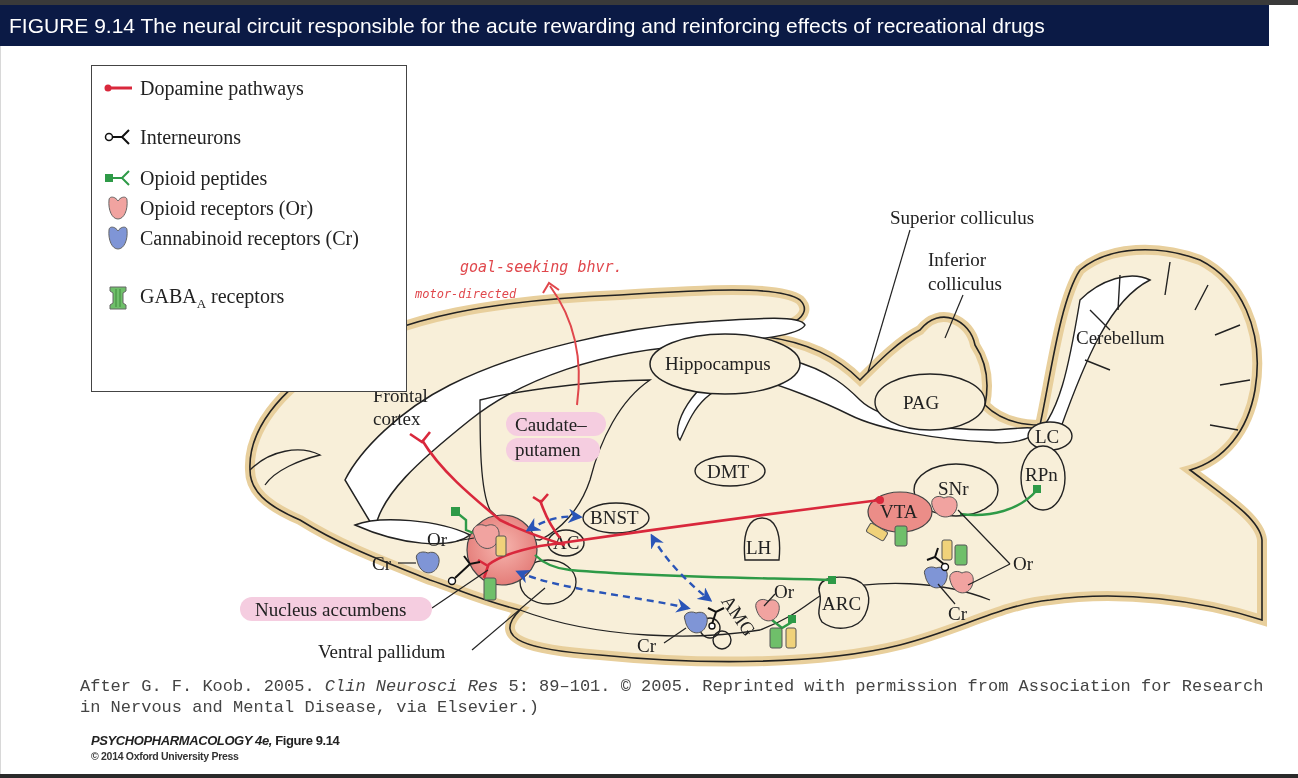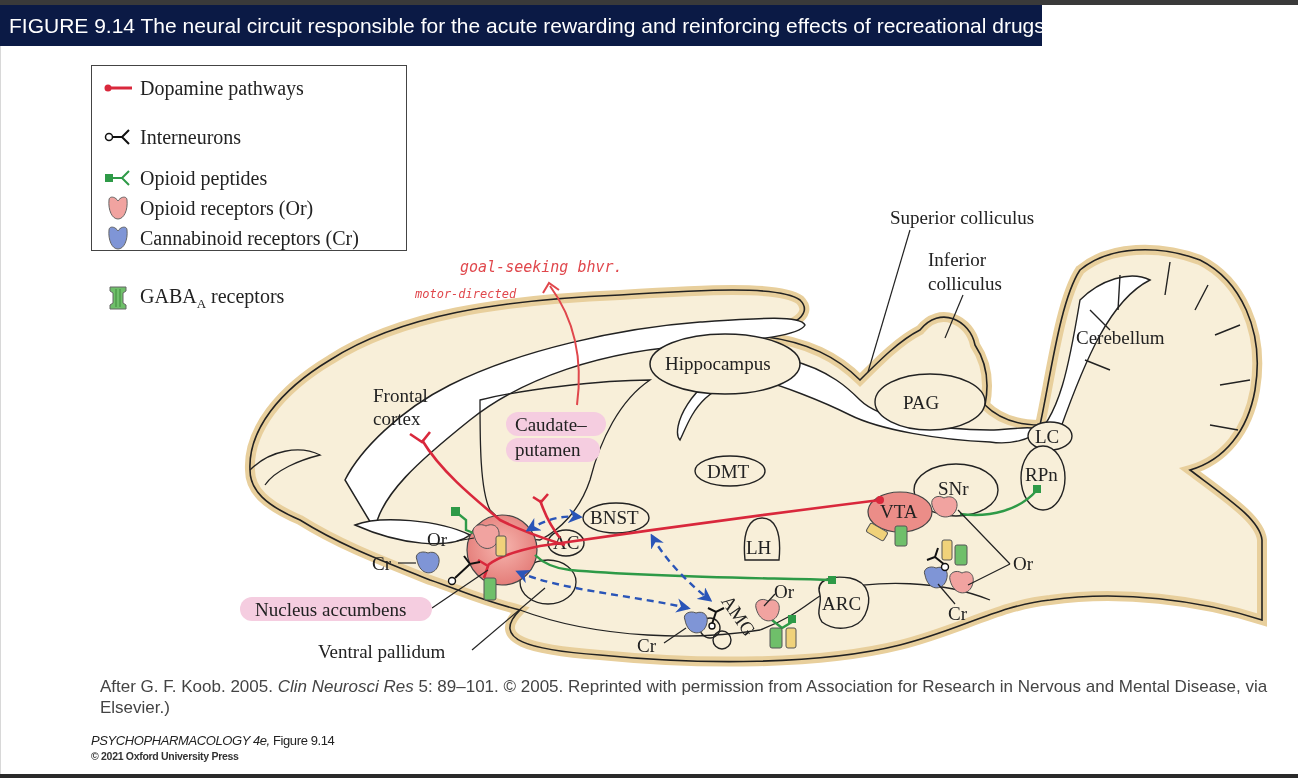--- a/index.html
+++ b/index.html
@@ -1,27 +1,27 @@
 <!DOCTYPE html>
 <html><head>
 <meta charset="utf-8">
 <style>
   html, body { margin: 0; padding: 0; }
   body { width: 1298px; height: 778px; background: #ffffff; position: relative; overflow: hidden; font-family: "DejaVu Sans", sans-serif; }
   .topbar { position: absolute; left: 0; top: 0; width: 1298px; height: 5px; background: #3a3a3a; }
-  .titlebar { position: absolute; left: 0; top: 5px; width: 1042px; height: 41px; background: #0b1a45; color: #fff; box-sizing: border-box; padding-left: 9px; line-height: 41px; font-family: "Liberation Sans", sans-serif; font-size: 21px; white-space: nowrap; }
+  .titlebar { position: absolute; left: 0; top: 5px; width: 1269px; height: 41px; background: #0b1a45; color: #fff; box-sizing: border-box; padding-left: 9px; line-height: 41px; font-family: "Liberation Sans", sans-serif; font-size: 21px; white-space: nowrap; }
   .bottombar { position: absolute; left: 0; top: 774px; width: 1298px; height: 4px; background: #2a2a2a; }
   .leftline { position: absolute; left: 0; top: 46px; width: 1px; height: 728px; background: #d8d8d8; }
   svg.fig { position: absolute; left: 0; top: 46px; }
-  .legend { position: absolute; left: 91px; top: 65px; width: 316px; height: 186px; border: 1.5px solid #444; background: #fff; box-sizing: border-box; }
+  .legend { position: absolute; left: 91px; top: 65px; width: 316px; height: 327px; border: 1.5px solid #444; background: #fff; box-sizing: border-box; }
   .legend-item { position: absolute; left: 12px; height: 30px; display: flex; align-items: center; font-family: "Liberation Serif", serif; font-size: 20px; color: #222; white-space: nowrap; }
   .legend-item .sym { width: 28px; height: 26px; margin-right: 8px; display: inline-flex; align-items: center; justify-content: center; }
-  .caption { position: absolute; left: 100px; top: 676px; width: 1190px; font-family: Liberation Sans, sans-serif; font-size: 17px; color: #444; line-height: 21px; }
+  .caption { position: absolute; left: 80px; top: 676px; width: 1190px; font-family: Liberation Mono, monospace; font-size: 17px; color: #444; line-height: 21px; }
   .caption i { font-style: italic; }
-  .credit1 { position: absolute; left: 91px; top: 733px; font-family: "Liberation Sans", sans-serif; font-size: 13px; font-weight: normal; font-style: italic; color: #222; letter-spacing: -0.4px; }
+  .credit1 { position: absolute; left: 91px; top: 733px; font-family: "Liberation Sans", sans-serif; font-size: 13px; font-weight: bold; font-style: italic; color: #222; letter-spacing: -0.4px; }
   .credit1 .fig { font-style: normal; }
   .credit2 { position: absolute; left: 91px; top: 750px; font-family: "Liberation Sans", sans-serif; font-size: 10.5px; font-weight: bold; color: #333; letter-spacing: -0.3px; }
   .lbl { font-family: "Liberation Serif", serif; font-size: 19px; fill: #222; }
   .hand { font-family: "DejaVu Sans Mono", monospace; fill: #e0474c; font-style: italic; }
 </style>
 </head>
 <body>
 
 <div class="topbar"></div>
 <div class="titlebar">
@@ -244,15 +244,15 @@
     <span><span>GABA</span><sub style="font-size:13px">A</sub><span style="white-space:pre"> receptors</span></span>
   </div>
 </div>
 
 <div class="caption">
   <span>After G. F. Koob. 2005. </span><i>Clin Neurosci Res</i><span> 5: 89–101. © 2005. Reprinted with permission from Association for Research in Nervous and Mental Disease, via Elsevier.)</span>
 </div>
 <div class="credit1">
   <span>PSYCHOPHARMACOLOGY 4e,</span><span class="fig"> Figure 9.14</span>
 </div>
-<div class="credit2">© 2021 Oxford University Press</div>
+<div class="credit2">© 2014 Oxford University Press</div>
 
 <div class="bottombar"></div>
 
 </body></html>

